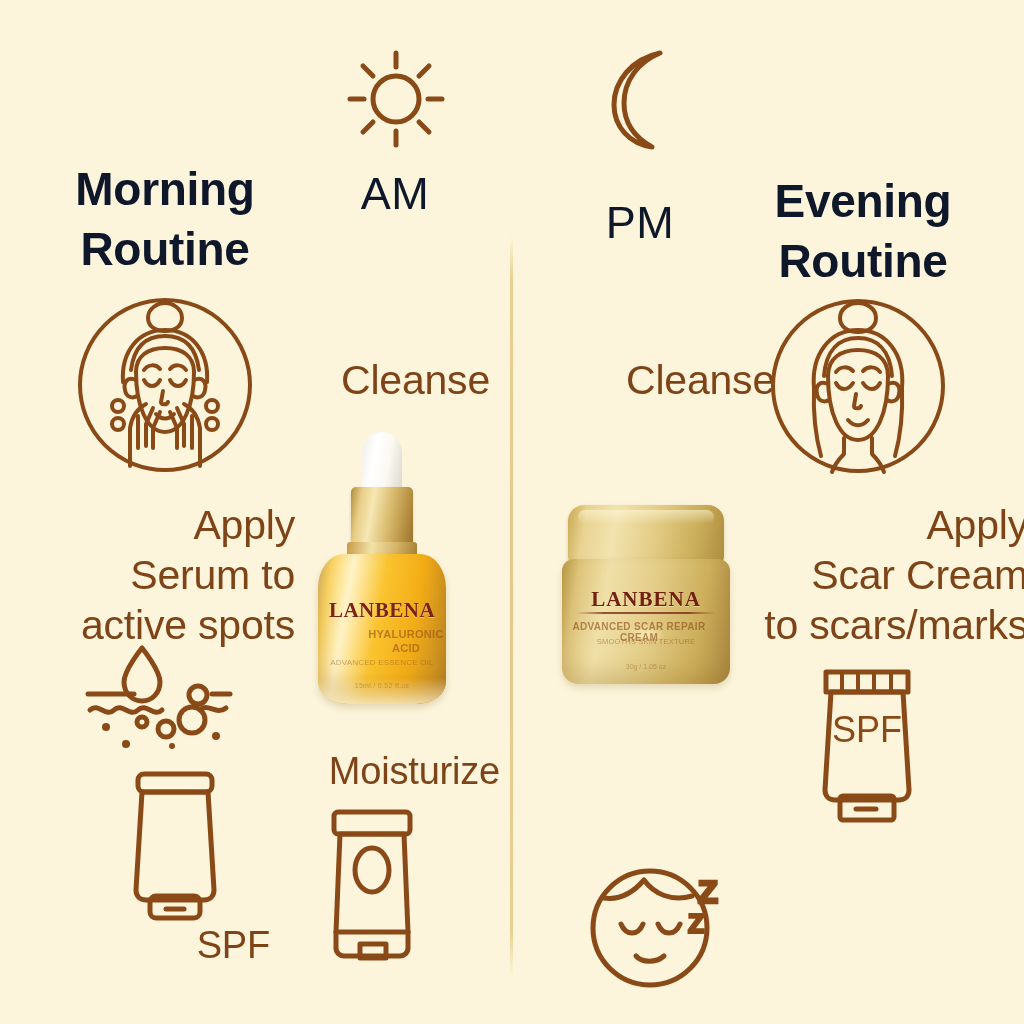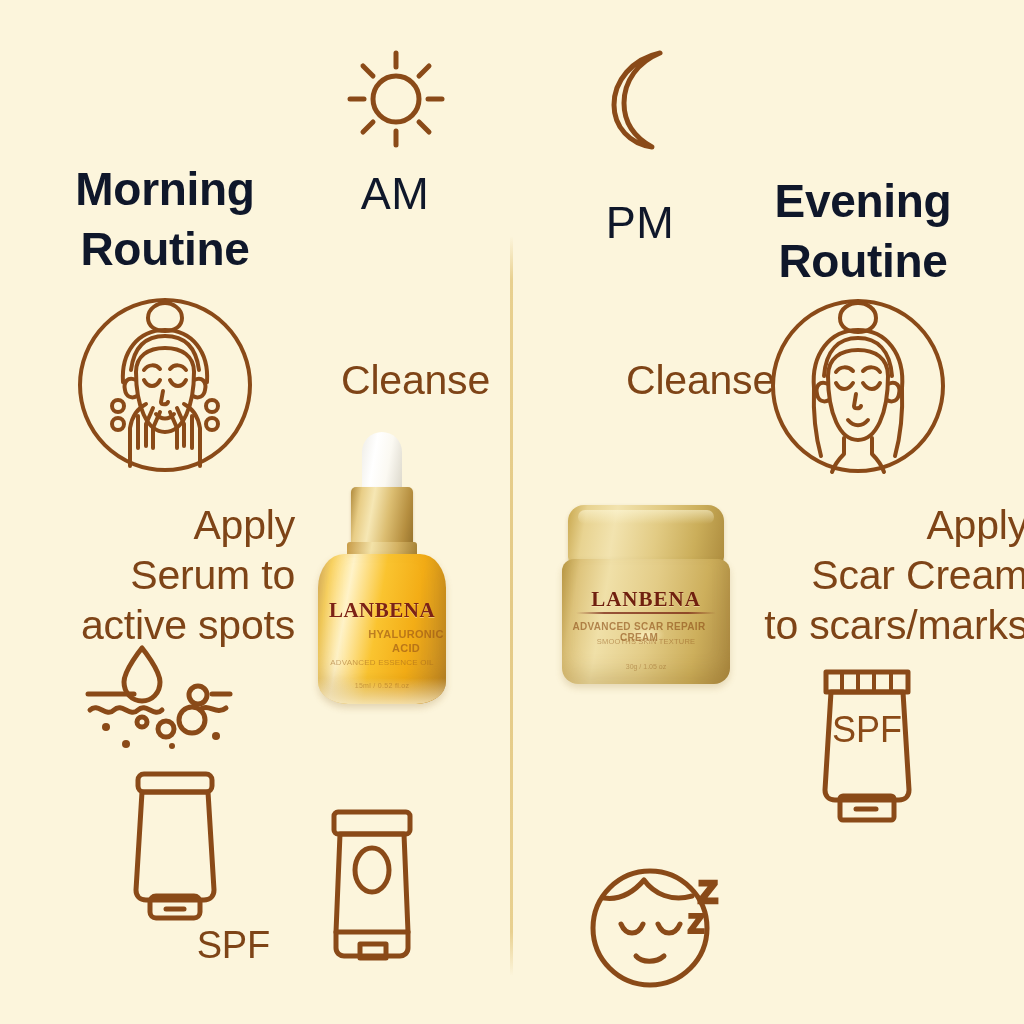--- a/index.html
+++ b/index.html
@@ -300,20 +300,21 @@
     <svg width="104" height="152" viewBox="0 0 104 152">
       <rect class="ln" x="14" y="4" width="74" height="18" rx="6"></rect>
       <path class="ln" d="M18 22 L12 120 C12 126 16 130 22 130 L80 130 C86 130 90 126 90 120 L84 22 Z"></path>
       <rect class="ln" x="26" y="126" width="50" height="22" rx="6"></rect>
       <line class="ln" x1="42" y1="139" x2="60" y2="139"></line>
     </svg>
   </div>
 
   <div class="abs step-label" style="left:80px;top:922px;width:190px;">SPF</div>
 
+  <div class="abs step-label" style="left:250px;top:748px;width:250px;">Moisturize</div>
 
   <div class="abs" style="left:322px;top:808px;width:102px;height:152px;">
     <svg width="102" height="152" viewBox="0 0 102 152">
       <rect class="ln" x="12" y="4" width="76" height="22" rx="4"></rect>
       <path class="ln" d="M18 26 L14 124 L86 124 L82 26 Z"></path>
       <path class="ln" d="M14 124 L14 140 C14 145 18 148 22 148 L78 148 C82 148 86 145 86 140 L86 124"></path>
       <rect class="ln" x="38" y="136" width="26" height="14"></rect>
       <ellipse class="ln" cx="50" cy="62" rx="17" ry="22"></ellipse>
     </svg>
   </div>

